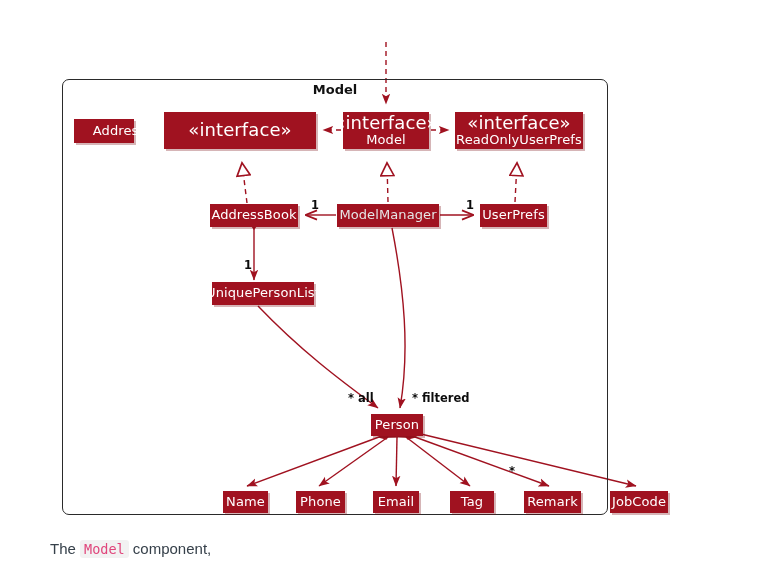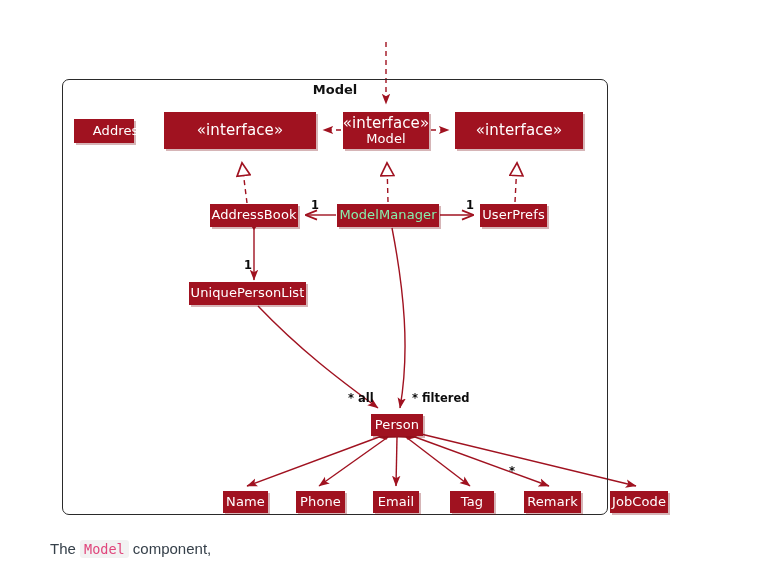--- a/index.html
+++ b/index.html
@@ -46,21 +46,21 @@
     text-align: center;
     line-height: 1.12;
     letter-spacing: 0.1px;
     font-family: "DejaVu Sans", "Liberation Sans", sans-serif;
     font-size: 12.5px;
     white-space: nowrap;
     box-shadow: 2px 2px 0 rgba(120,10,18,0.30);
     z-index: 5;
   }
   .uml-box .stereotype {
-    font-size: 15px;
+    font-size: 18px;
     display: block;
   }
   .uml-box .cls-name {
     font-size: 13px;
     display: block;
   }
   .uml-box.single {
     font-size: 13px;
   }
 
@@ -211,31 +211,32 @@
       </div>
       <div class="uml-box" style="left: 164px; top: 112px; width: 152px; height: 37px; background: rgb(160, 18, 32); color: rgb(255, 255, 255);">
         <span class="stereotype">«interface»</span>
       </div>
       <div class="uml-box" style="left: 343px; top: 112px; width: 86px; height: 37px; background: rgb(160, 18, 32); color: rgb(255, 255, 255);">
         <span class="stereotype">«interface»</span>
         <span class="cls-name">Model</span>
       </div>
       <div class="uml-box" style="left: 455px; top: 112px; width: 128px; height: 37px; background: rgb(160, 18, 32); color: rgb(255, 255, 255);">
         <span class="stereotype">«interface»</span>
+        <span class="cls-name">ReadOnlyUserPrefs</span>
       </div>
       <div class="uml-box single" style="left: 210px; top: 204px; width: 88px; height: 23px; background: rgb(160, 18, 32); color: rgb(255, 255, 255);">
         <span class="cls-name">AddressBook</span>
       </div>
-      <div class="uml-box single" style="left: 337px; top: 204px; width: 102px; height: 23px; background: rgb(160, 18, 32); color: #86efac;">
+      <div class="uml-box single" style="left: 337px; top: 204px; width: 102px; height: 23px; background: rgb(160, 18, 32); color: #e5e5e5;">
         <span class="cls-name">ModelManager</span>
       </div>
       <div class="uml-box single" style="left: 480px; top: 204px; width: 67px; height: 23px; background: rgb(160, 18, 32); color: rgb(255, 255, 255);">
         <span class="cls-name">UserPrefs</span>
       </div>
-      <div class="uml-box single" style="left: 189px; top: 282px; width: 117px; height: 23px; background: rgb(160, 18, 32); color: rgb(255, 255, 255);">
+      <div class="uml-box single" style="left: 212px; top: 282px; width: 102px; height: 23px; background: rgb(160, 18, 32); color: rgb(255, 255, 255);">
         <span class="cls-name">UniquePersonList</span>
       </div>
       <div class="uml-box single" style="left: 371px; top: 414px; width: 52px; height: 22px; background: rgb(160, 18, 32); color: rgb(255, 255, 255);">
         <span class="cls-name">Person</span>
       </div>
       <div class="uml-box single" style="left: 223px; top: 491px; width: 45px; height: 22px; background: rgb(160, 18, 32); color: rgb(255, 255, 255);">
         <span class="cls-name">Name</span>
       </div>
       <div class="uml-box single" style="left: 296px; top: 491px; width: 49px; height: 22px; background: rgb(160, 18, 32); color: rgb(255, 255, 255);">
         <span class="cls-name">Phone</span>

